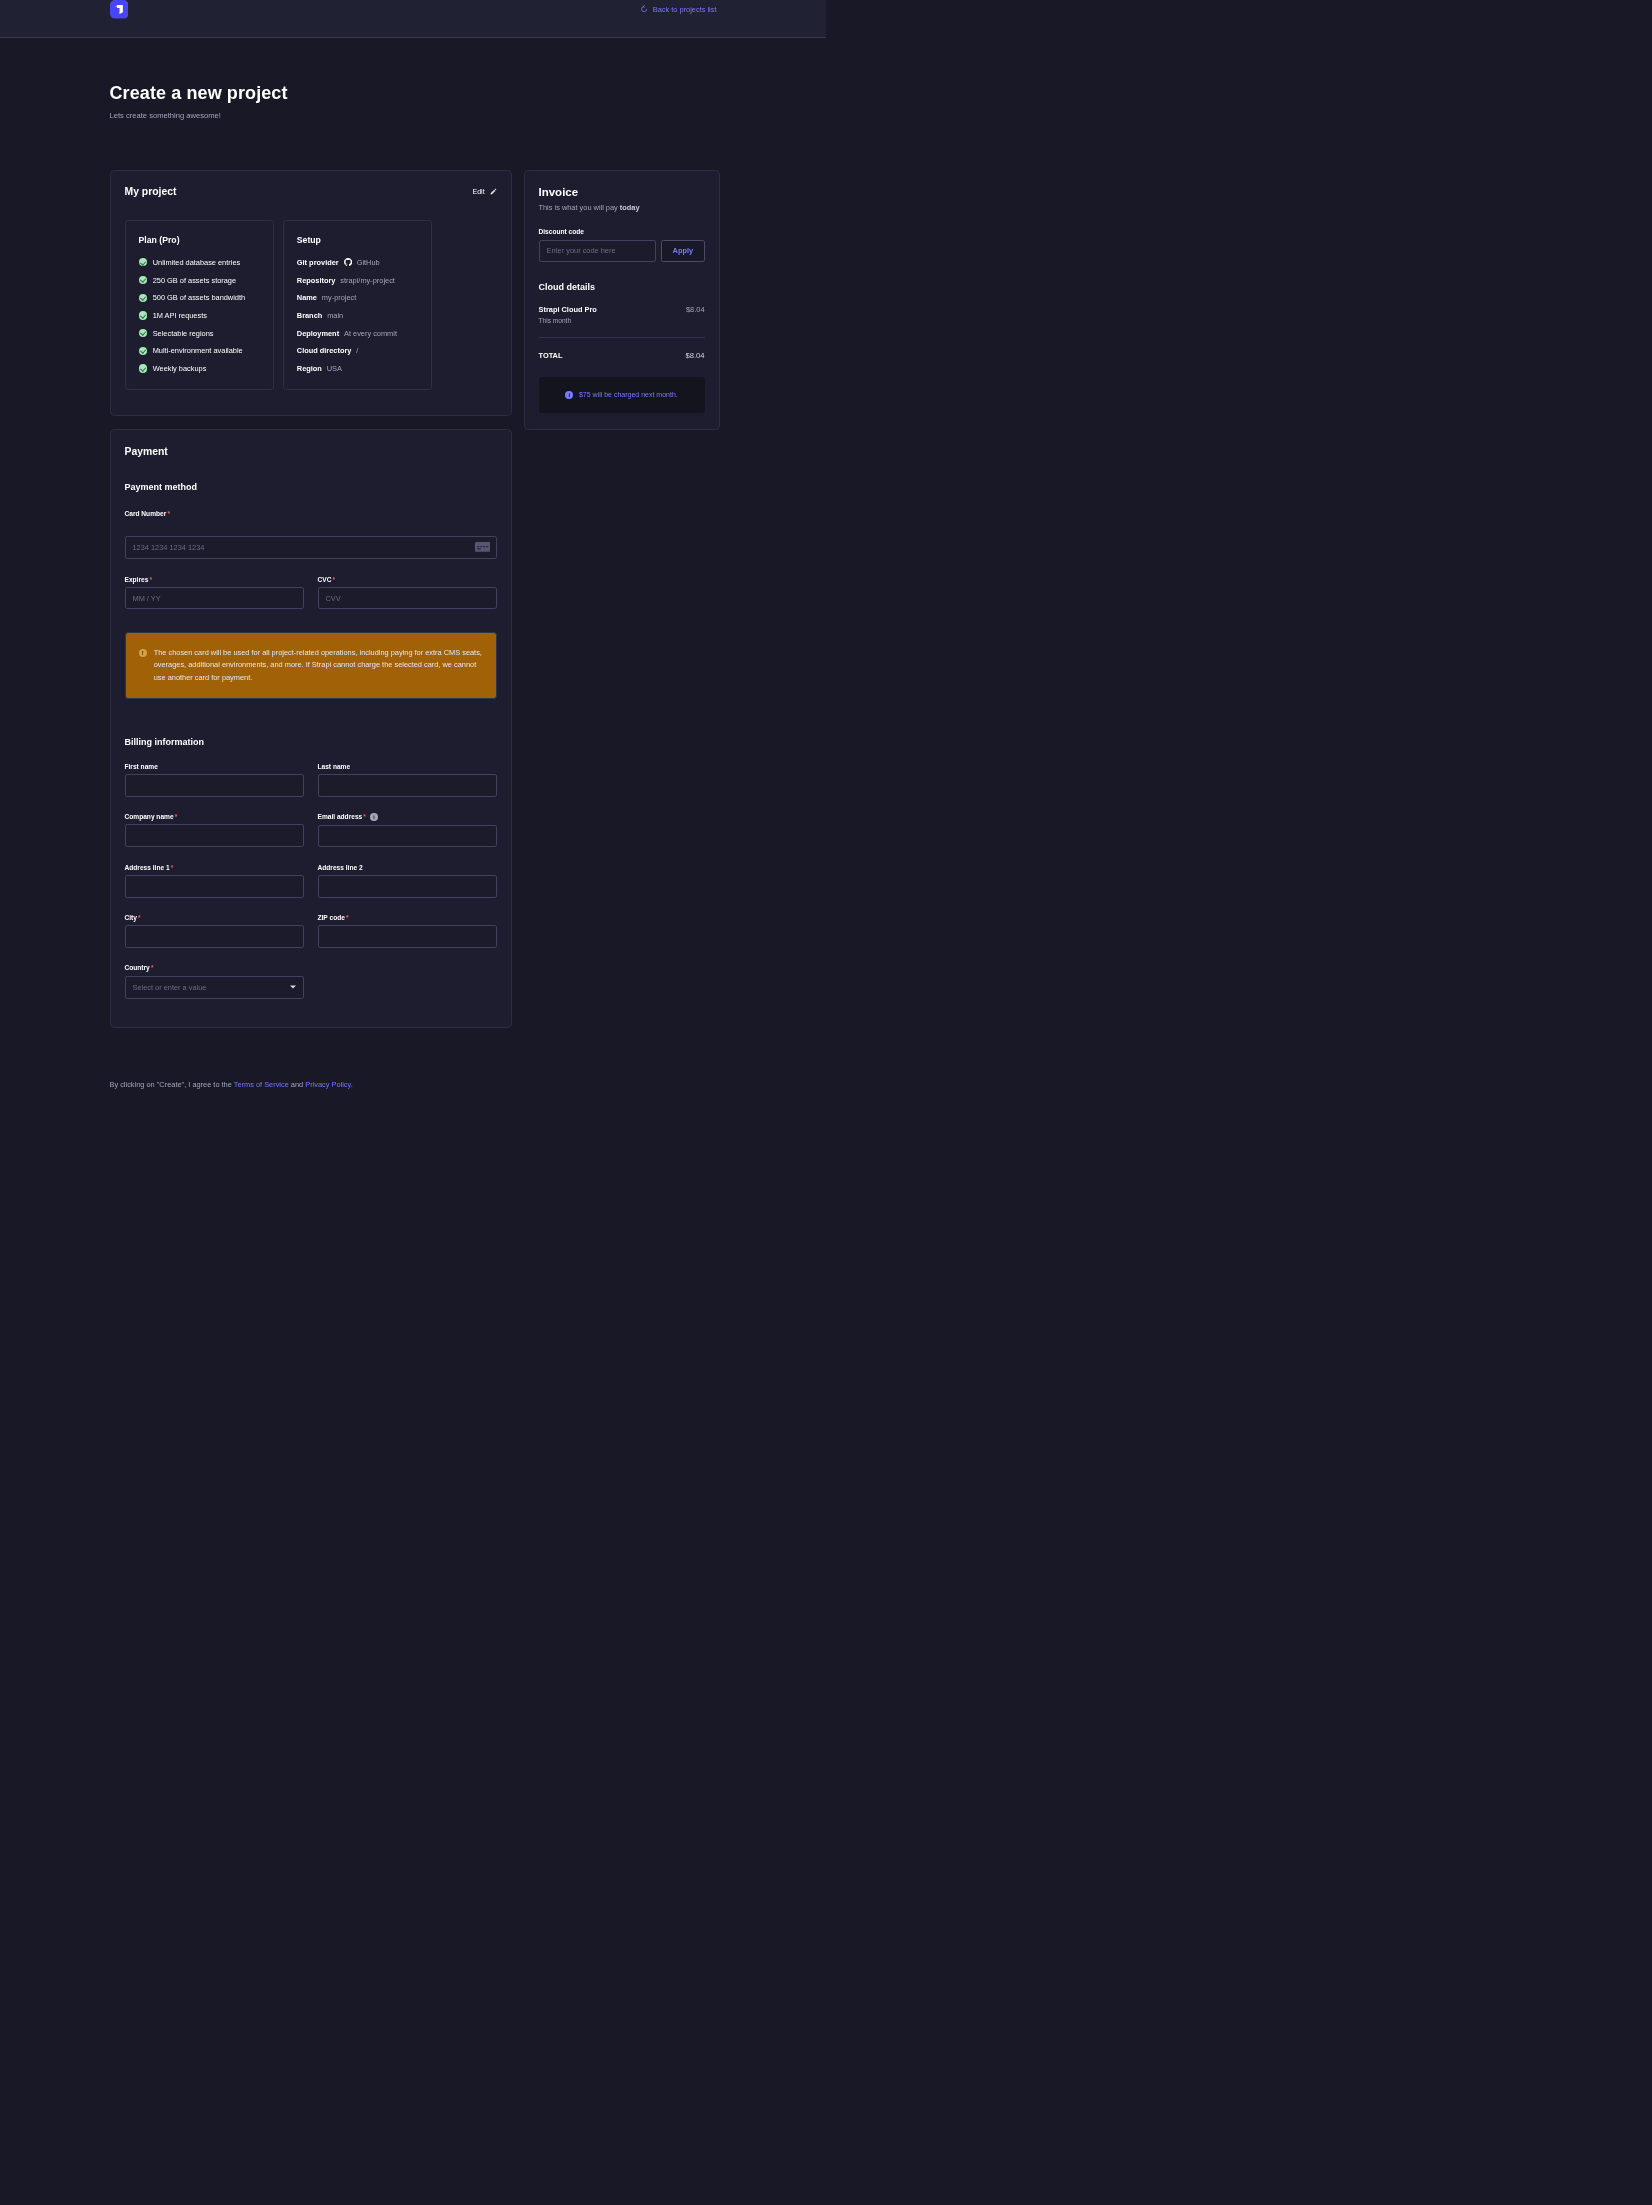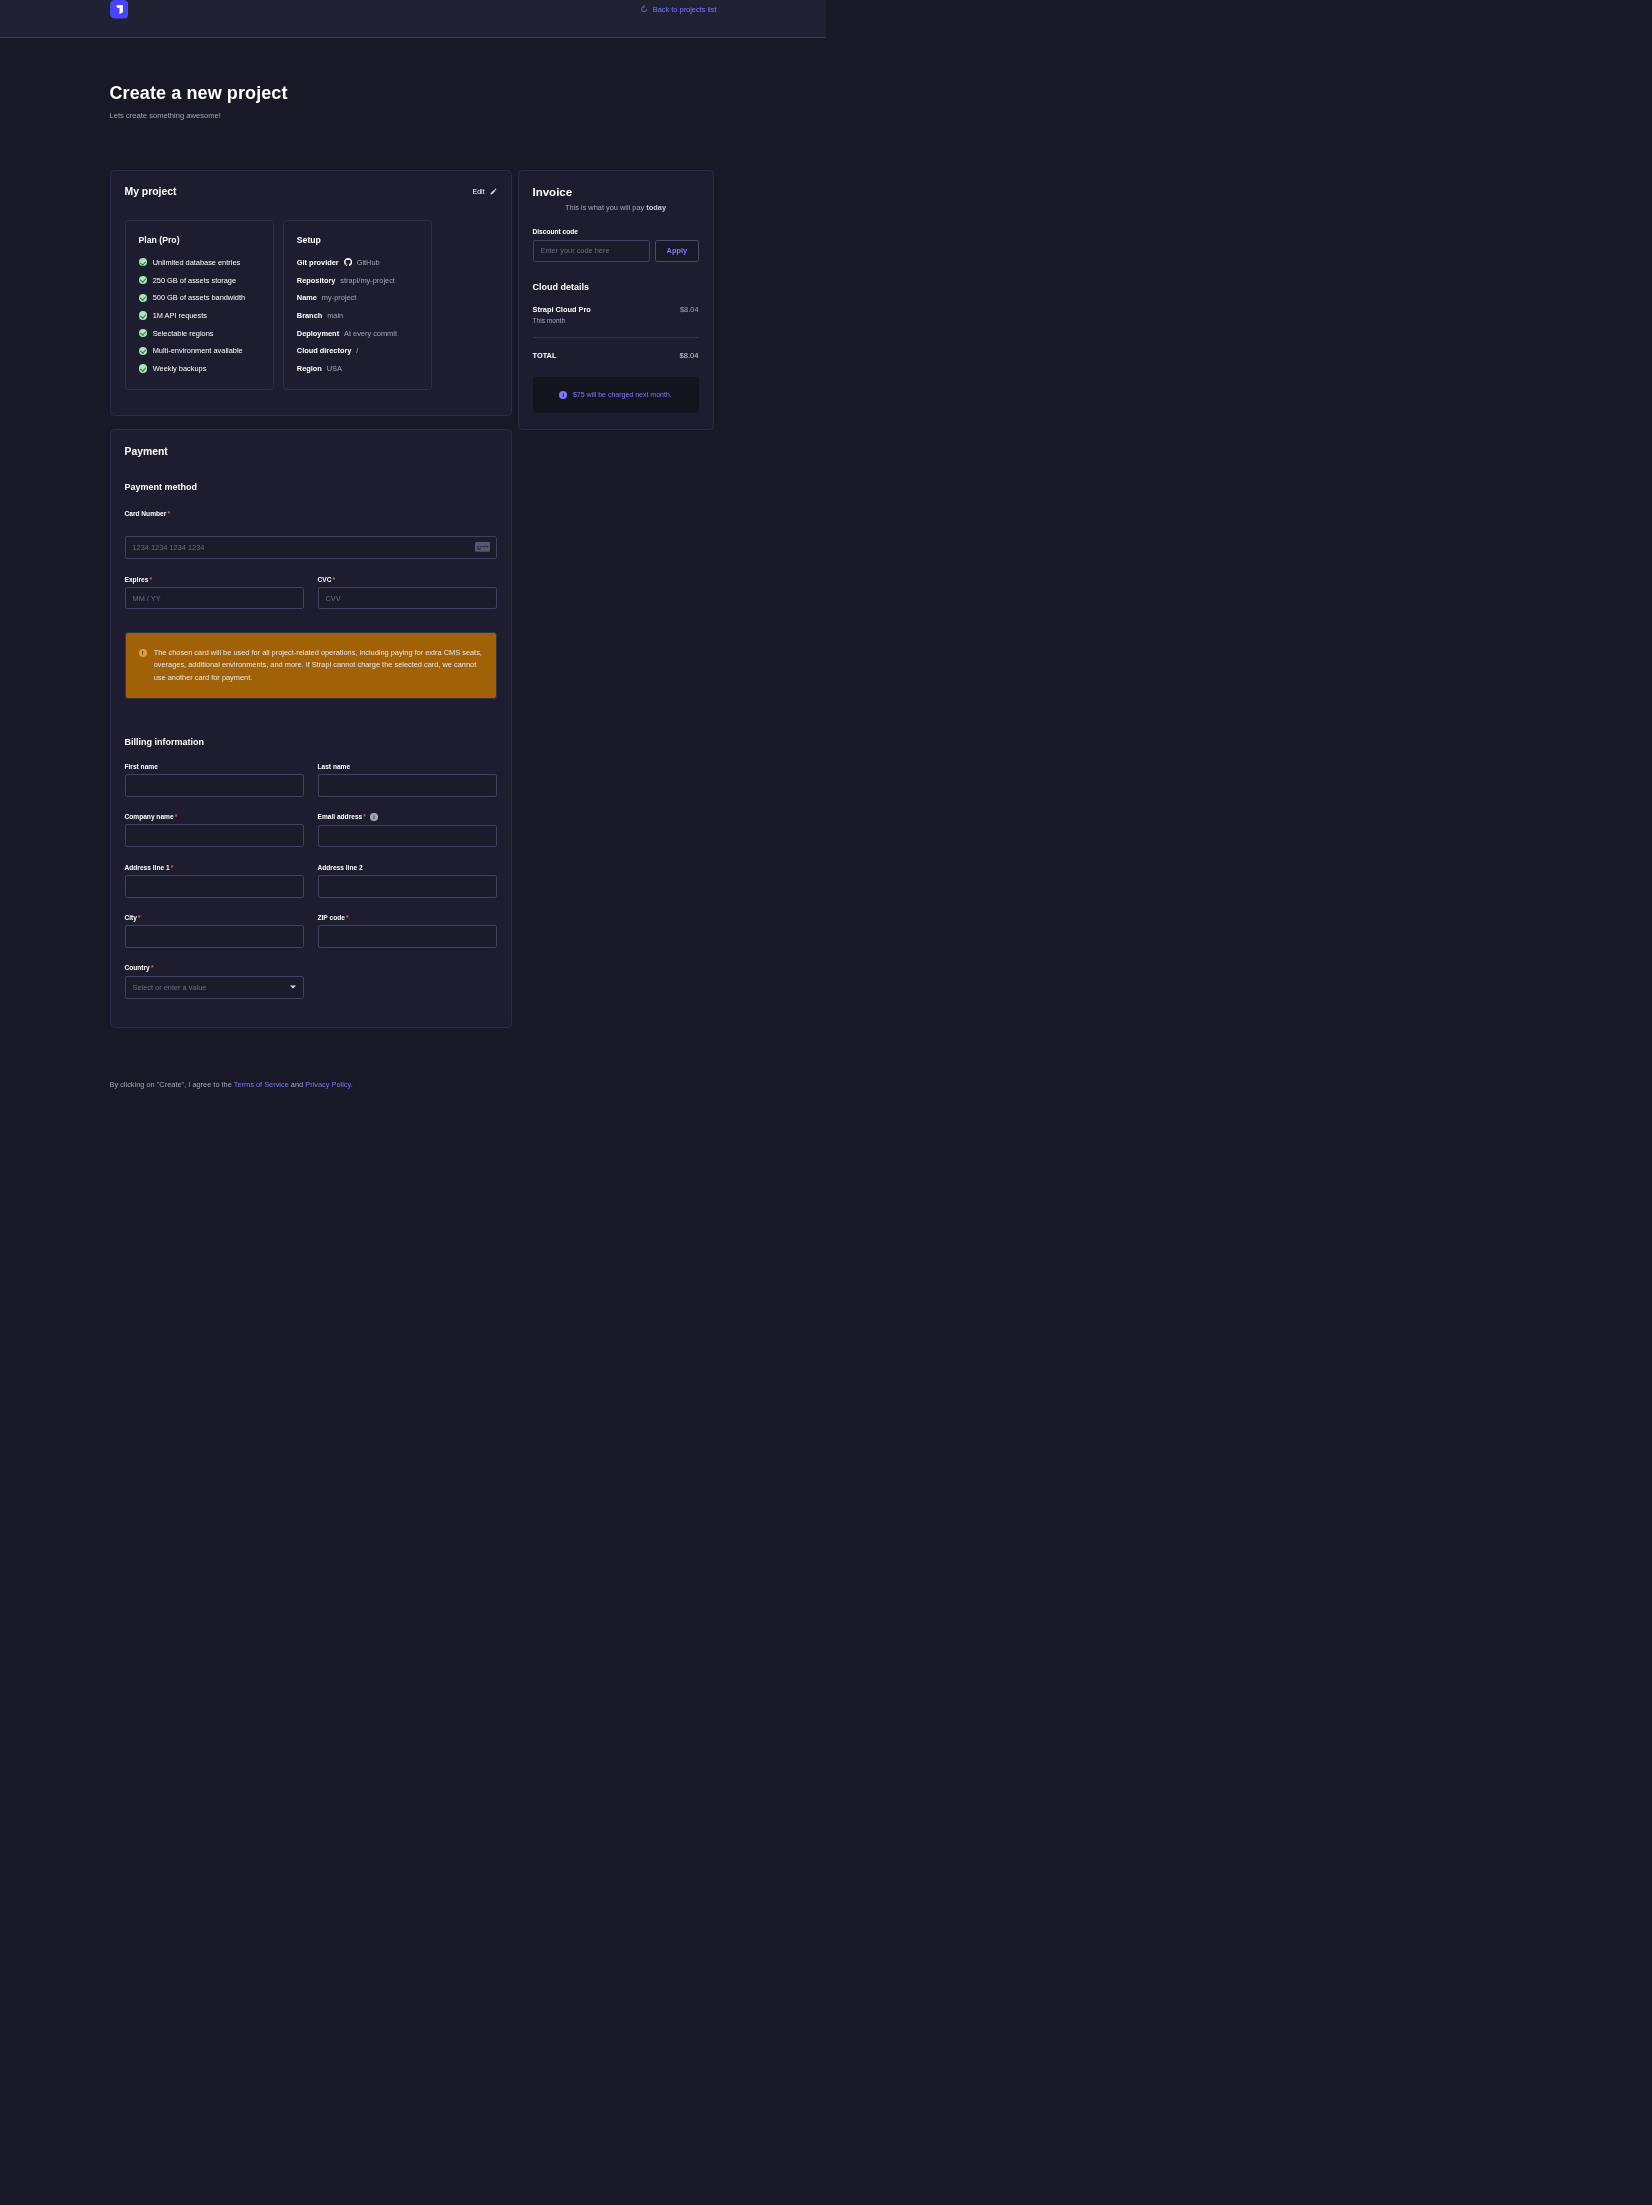--- a/index.html
+++ b/index.html
@@ -14,21 +14,21 @@
   .header { height:38px; background:#212134; border-bottom:0.5px solid #3a3a55; display:flex; align-items:flex-start; }
   .header-inner { width:607px; margin:0 auto; display:flex; align-items:center; justify-content:space-between; }
   .logo { width:18.6px; height:18.6px; display:block; cursor:pointer; }
   .back-link { display:flex; align-items:center; gap:4.9px; color:#7b79ff; font-size:7.4px; cursor:pointer; text-decoration:none; }
   .back-link svg { display:block; }
   
   .main-wrap { width:607px; margin:0 auto; }
   .page-title { margin-top:45px; font-size:18px; font-weight:700; letter-spacing:0.1px; }
   .page-sub { margin-top:6.6px; font-size:7.6px; color:#a5a5ba; }
   
-  .columns { display:flex; align-items:flex-start; gap:6px; margin-top:50px; }
+  .columns { display:flex; align-items:flex-start; gap:12px; margin-top:50px; }
   .col-main { width:402px; flex:none; }
   .col-side { width:196px; flex:none; }
   .card { background:#1d1d2f; border:0.5px solid #2c2c45; border-radius:4.4px; }
   
   .project-card { padding:15.3px 14px 25px 14px; }
   .project-head { display:flex; align-items:center; justify-content:space-between; }
   .project-title { font-size:10.4px; font-weight:700; }
   .edit-btn { display:flex; align-items:center; gap:4.9px; font-size:7px; color:#ffffff; background:none; border:none; cursor:pointer; font-family:inherit; }
   .subcards { display:flex; gap:9.3px; margin-top:23px; }
   .subcard { width:149px; border:0.5px solid #2e2e48; border-radius:3.3px; padding:14px 13px 16.4px 13px; }
@@ -41,21 +41,21 @@
     border-right:1px solid #2f6846; border-bottom:1px solid #2f6846; transform:rotate(40deg); }
   .setup-list { margin-top:13px; }
   .setup-row { display:flex; align-items:center; gap:4.9px; font-size:7.4px; margin-bottom:8.7px; }
   .setup-row:last-child { margin-bottom:0; }
   .setup-label { font-weight:700; color:#ffffff; }
   .setup-value { color:#a5a5ba; }
   .gh-icon { display:flex; align-items:center; }
   
   .invoice-card { padding:15.3px 14px 16.4px 14px; }
   .invoice-title { font-size:11.5px; font-weight:700; }
-  .invoice-sub { margin-top:4.9px; font-size:7.4px; color:#a5a5ba;text-align:center; }
+  .invoice-sub { margin-top:4.9px; font-size:7.4px; color:#a5a5ba; }
   .invoice-sub b { font-weight:700; color:#c9c9da; }
   .discount-label { margin-top:16.4px; font-size:6.6px; font-weight:700; }
   .discount-row { display:flex; gap:5.5px; margin-top:4.4px; }
   .text-input { background:#1b1b2c; border:0.5px solid #42425f; border-radius:2.2px; color:#ffffff;
     font-size:7.4px; font-family:inherit; padding:0 7px; outline:none; }
   .text-input::placeholder { color:#6b6b85; }
   .discount-input { flex:1; height:22.4px; min-width:0; }
   .apply-btn { height:22.4px; padding:0 10.4px; background:#181826; border:0.5px solid #4a4a6a; border-radius:2.2px;
     color:#7b79ff; font-size:7.4px; font-weight:700; font-family:inherit; cursor:pointer; }
   .price-heading { margin-top:19.7px; font-size:9px; font-weight:700; }

